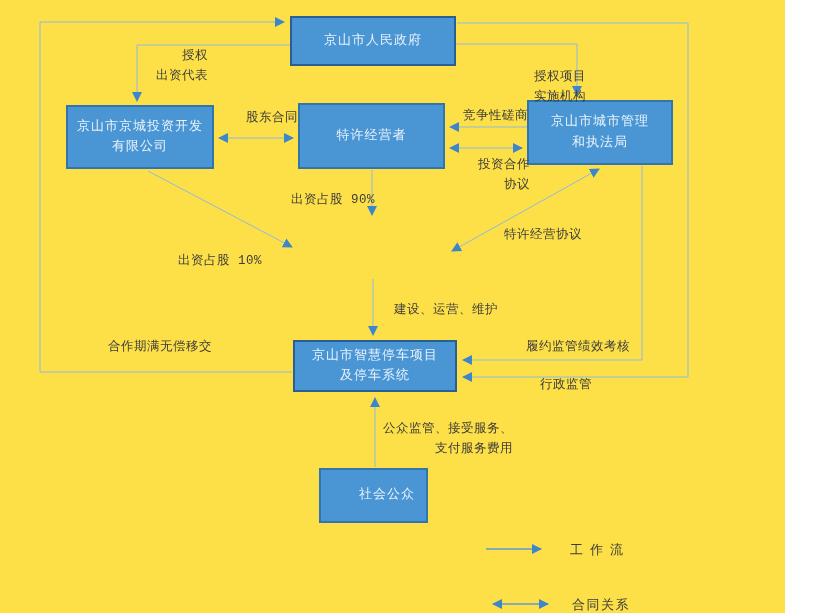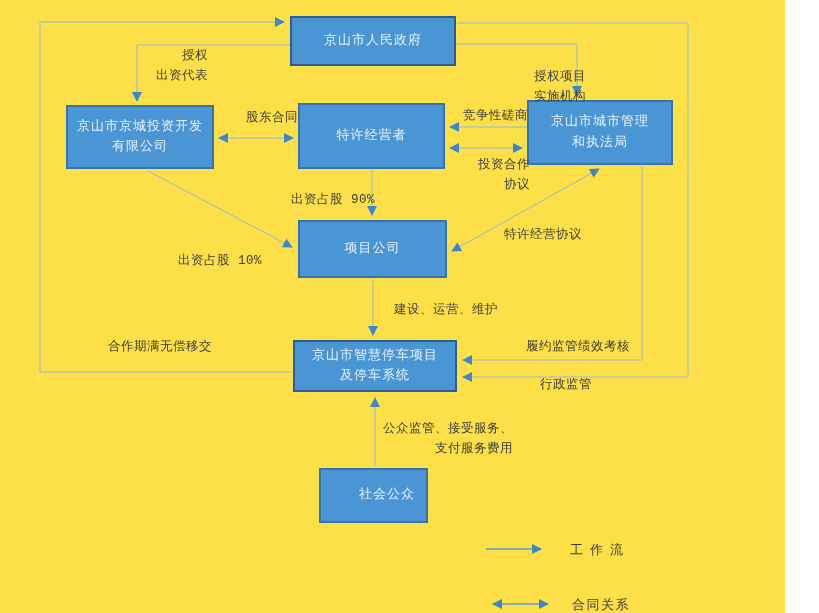--- a/index.html
+++ b/index.html
@@ -58,21 +58,20 @@
   <div class="node dark" style="left:290px;top:16px;width:166px;height:50px;">京山市人民政府</div>
 
   <div class="node" style="left:298px;top:103px;width:147px;height:66px;">特许经营者</div>
 
   <div class="node" style="left:66px;top:105px;width:148px;height:64px;">京山市京城投资开发
 有限公司</div>
 
   <div class="node" style="left:527px;top:100px;width:146px;height:65px;">京山市城市管理
 和执法局</div>
 
-  <div class="node" style="left:298px;top:220px;width:149px;height:58px;">项目公司</div>
 
   <div class="node dark" style="left:293px;top:340px;width:164px;height:52px;">京山市智慧停车项目
 及停车系统</div>
 
   <div class="node" style="left:319px;top:468px;width:109px;height:55px;padding-left:27px;">社会公众</div>
 
   <div class="lbl" style="left:120px;top:46px;width:88px;">授权
 出资代表</div>
 
   <div class="lbl" style="left:498px;top:59px;width:88px;margin-top:8px;">授权项目

